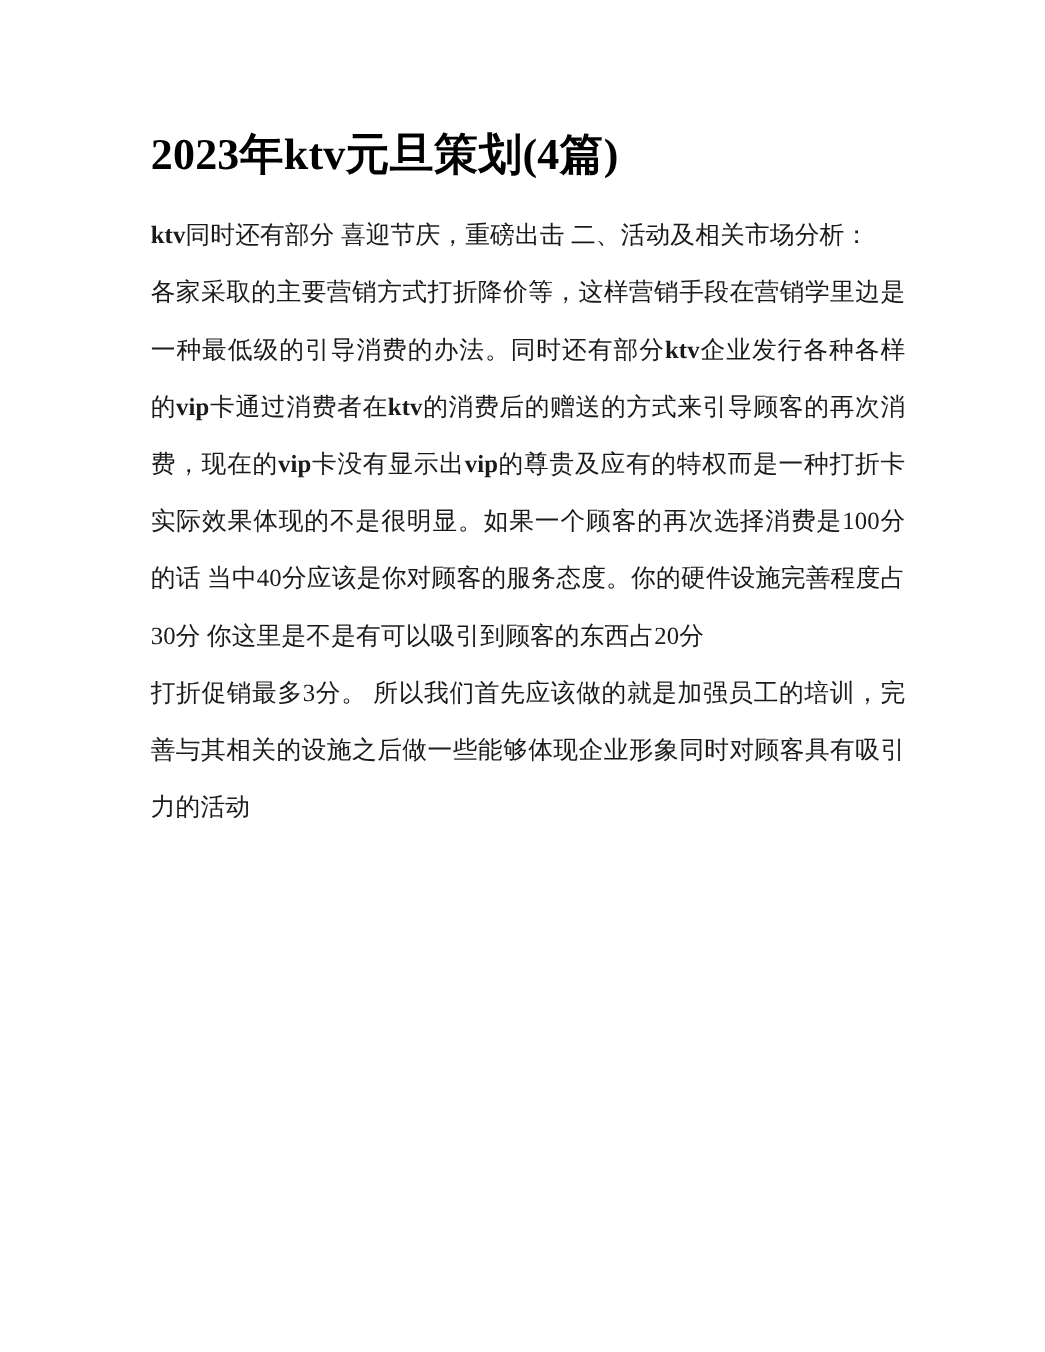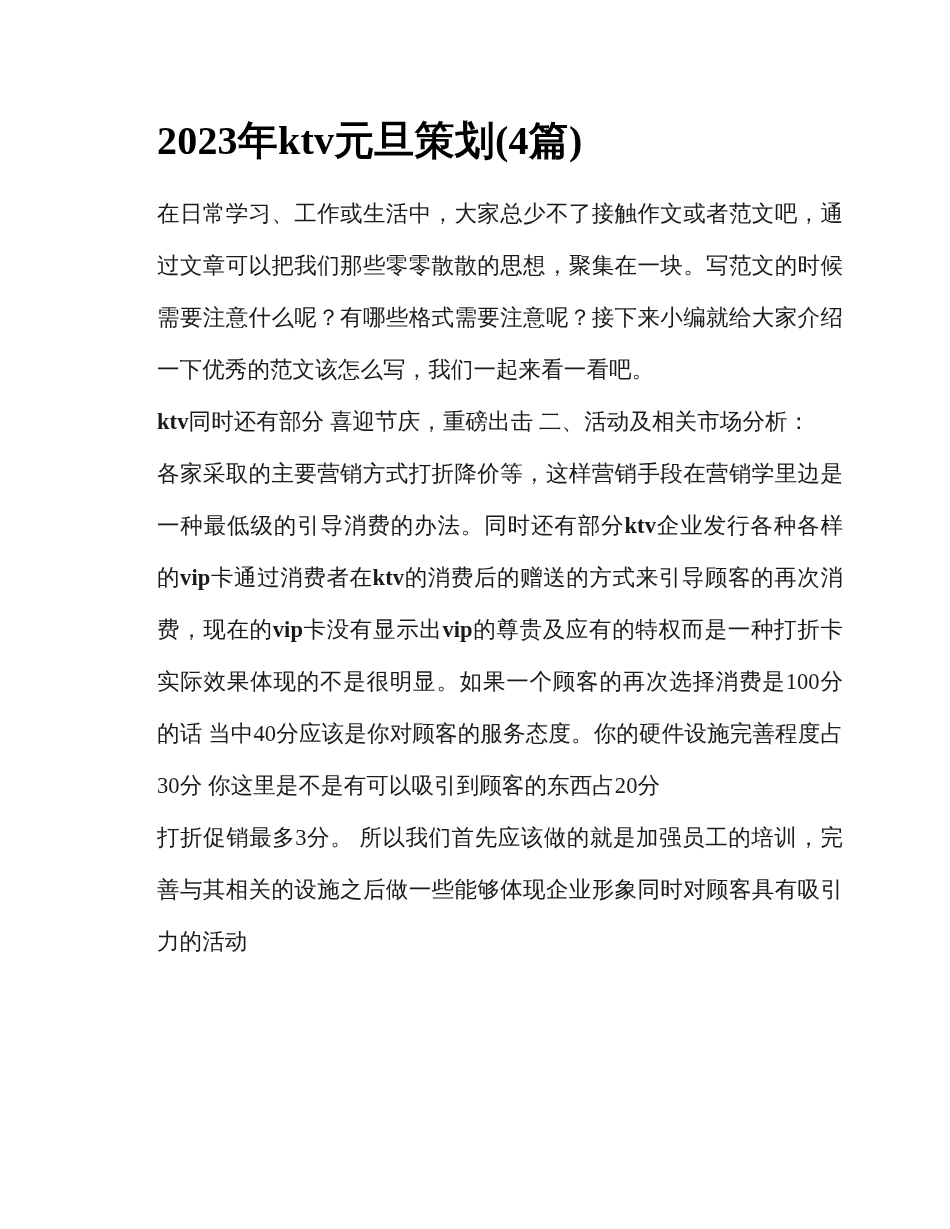--- a/index.html
+++ b/index.html
@@ -15,21 +15,20 @@
     background: #ffffff;
     overflow: hidden;
     box-sizing: border-box;
   }
 
   .content {
     position: absolute;
     left: 137px;
     top: 112px;
     width: 686px;
-    margin-left: 20px;
   }
 
   .doc-title {
     font-family: "Liberation Serif", "DejaVu Serif", serif;
     font-weight: bold;
     font-size: 40px;
     line-height: 58px;
     color: #000000;
     margin: 0 0 18px 0;
     letter-spacing: 0.2px;
@@ -54,21 +53,20 @@
   }
 </style>
 </head>
 <body>
 
 <div class="page">
   <div class="content">
 
     <h1 class="doc-title">2023年ktv元旦策划(4篇)</h1>
 
-    <p class="para">在日常学习、工作或生活中，大家总少不了接触作文或者范文吧，通过文章可以把我们那些零零散散的思想，聚集在一块。写范文的时候需要注意什么呢？有哪些格式需要注意呢？接下来小编就给大家介绍一下优秀的范文该怎么写，我们一起来看一看吧。</p>
 
     <p class="para"><span class="bold">ktv</span><span>同时还有部分 喜迎节庆，重磅出击 二、活动及相关市场分析：</span></p>
 
     <p class="para"><span>各家采取的主要营销方式打折降价等，这样营销手段在营销学里边是一种最低级的引导消费的办法。同时还有部分</span><span class="bold">ktv</span><span>企业发行各种各样的</span><span class="bold">vip</span><span>卡通过消费者在</span><span class="bold">ktv</span><span>的消费后的赠送的方式来引导顾客的再次消费，现在的</span><span class="bold">vip</span><span>卡没有显示出</span><span class="bold">vip</span><span>的尊贵及应有的特权而是一种打折卡实际效果体现的不是很明显。如果一个顾客的再次选择消费是</span><span>100</span><span>分的话 当中</span><span>40</span><span>分应该是你对顾客的服务态度。你的硬件设施完善程度占</span><span>30</span><span>分 你这里是不是有可以吸引到顾客的东西占</span><span>20</span><span>分</span></p>
 
     <p class="para"><span>打折促销最多</span><span>3</span><span>分。 所以我们首先应该做的就是加强员工的培训，完善与其相关的设施之后做一些能够体现企业形象同时对顾客具有吸引力的活动</span></p>
 
   </div>
 </div>
 

